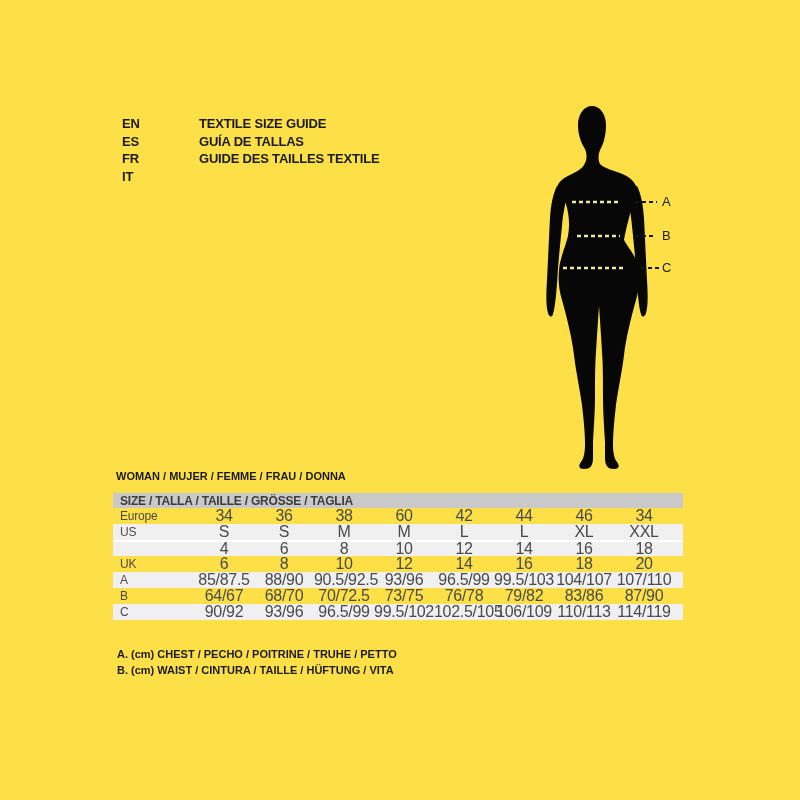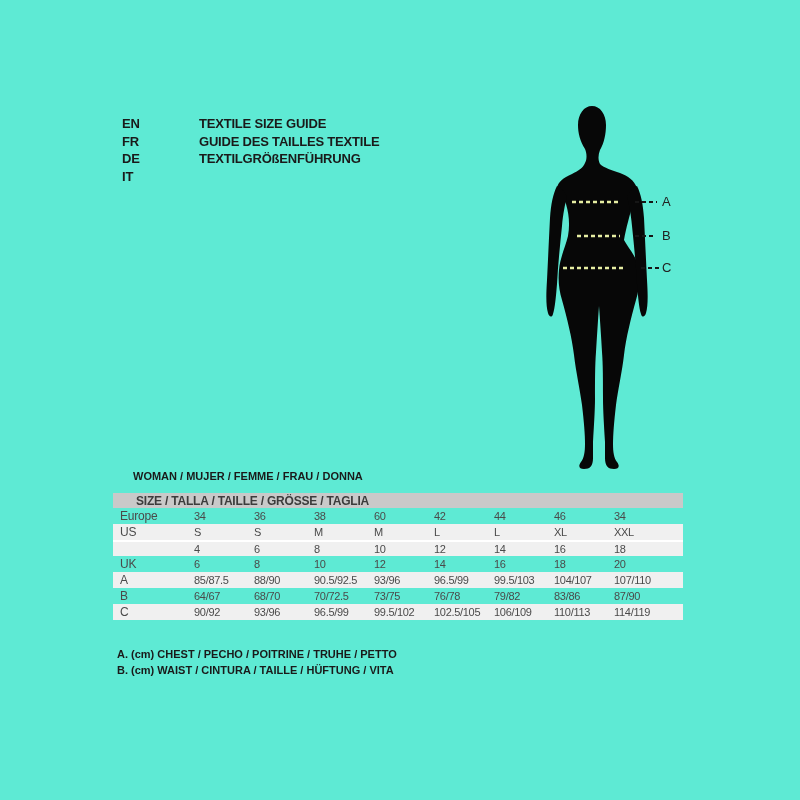--- a/index.html
+++ b/index.html
@@ -1,62 +1,62 @@
 <!DOCTYPE html>
 <html><head>
 <meta charset="utf-8">
 <style>
   html,body{margin:0;padding:0;background:#fff;}
   .canvas{
-    position:relative;width:800px;height:800px;background:#5eead4;overflow:hidden;
+    position:relative;width:800px;height:800px;background:#fde047;overflow:hidden;
     font-family:"Liberation Sans", sans-serif;color:#1a1a1a;
   }
   
   .lang-block{position:absolute;left:122px;top:115px;}
   .lang-row{display:flex;height:17.5px;align-items:center;}
   .lang-code{width:37px;font-size:13px;font-weight:bold;letter-spacing:-0.2px;}
   .lang-label{font-size:13px;font-weight:bold;letter-spacing:-0.2px;white-space:nowrap;margin-left:40px;}
   
   .figure-wrap{position:absolute;left:540px;top:100px;width:160px;height:375px;}
   .figure-wrap svg{position:absolute;left:0;top:0;}
   .m-label{position:absolute;left:122px;width:20px;font-size:13px;color:#222;line-height:14px;}
   
-  .gender{position:absolute;left:133px;top:470px;font-size:11px;font-weight:bold;letter-spacing:0px;}
+  .gender{position:absolute;left:116px;top:470px;font-size:11px;font-weight:bold;letter-spacing:0px;}
   
   .table{position:absolute;left:113px;top:493px;width:570px;}
   .thead{
     height:15px;background:#c9c9c9;color:#3c3c3c;font-size:12px;font-weight:bold;
-    display:flex;align-items:center;padding-left:23px;box-sizing:border-box;letter-spacing:-0.2px;
+    display:flex;align-items:center;padding-left:7px;box-sizing:border-box;letter-spacing:-0.2px;
   }
   .trow{display:flex;height:16px;align-items:center;box-sizing:border-box;color:#4a4a4a;}
   .trow.shaded{background:#f0f0f0;}
   .trow.gap-top{border-top:2px solid #ffffff;}
   .tlabel{width:81px;padding-left:7px;box-sizing:border-box;font-size:12px;letter-spacing:-0.2px;}
-  .tcell{width:60px;font-size:11px;letter-spacing:-0.3px;white-space:nowrap;}
+  .tcell{width:60px;text-align:center;font-size:16px;letter-spacing:-0.3px;white-space:nowrap;}
   
   .notes{position:absolute;left:117px;top:646px;}
   .note-line{height:16px;font-size:11px;font-weight:bold;letter-spacing:0px;display:flex;align-items:center;white-space:nowrap;}
 </style>
 </head>
 <body>
 
 <div class="canvas">
 
   <div class="lang-block" id="lang-block">
       <div class="lang-row">
         <div class="lang-code">EN</div>
         <div class="lang-label">TEXTILE SIZE GUIDE</div>
       </div>
       <div class="lang-row">
+        <div class="lang-code">ES</div>
+        <div class="lang-label">GUÍA DE TALLAS</div>
+      </div>
+      <div class="lang-row">
         <div class="lang-code">FR</div>
         <div class="lang-label">GUIDE DES TAILLES TEXTILE</div>
-      </div>
-      <div class="lang-row">
-        <div class="lang-code">DE</div>
-        <div class="lang-label">TEXTILGRÖßENFÜHRUNG</div>
       </div>
       <div class="lang-row">
         <div class="lang-code">IT</div>
       </div>
     </div>
 
   <div class="figure-wrap">
     <svg width="160" height="375" viewBox="0 0 160 375" xmlns="http://www.w3.org/2000/svg">
 
       <path d="M52,6

